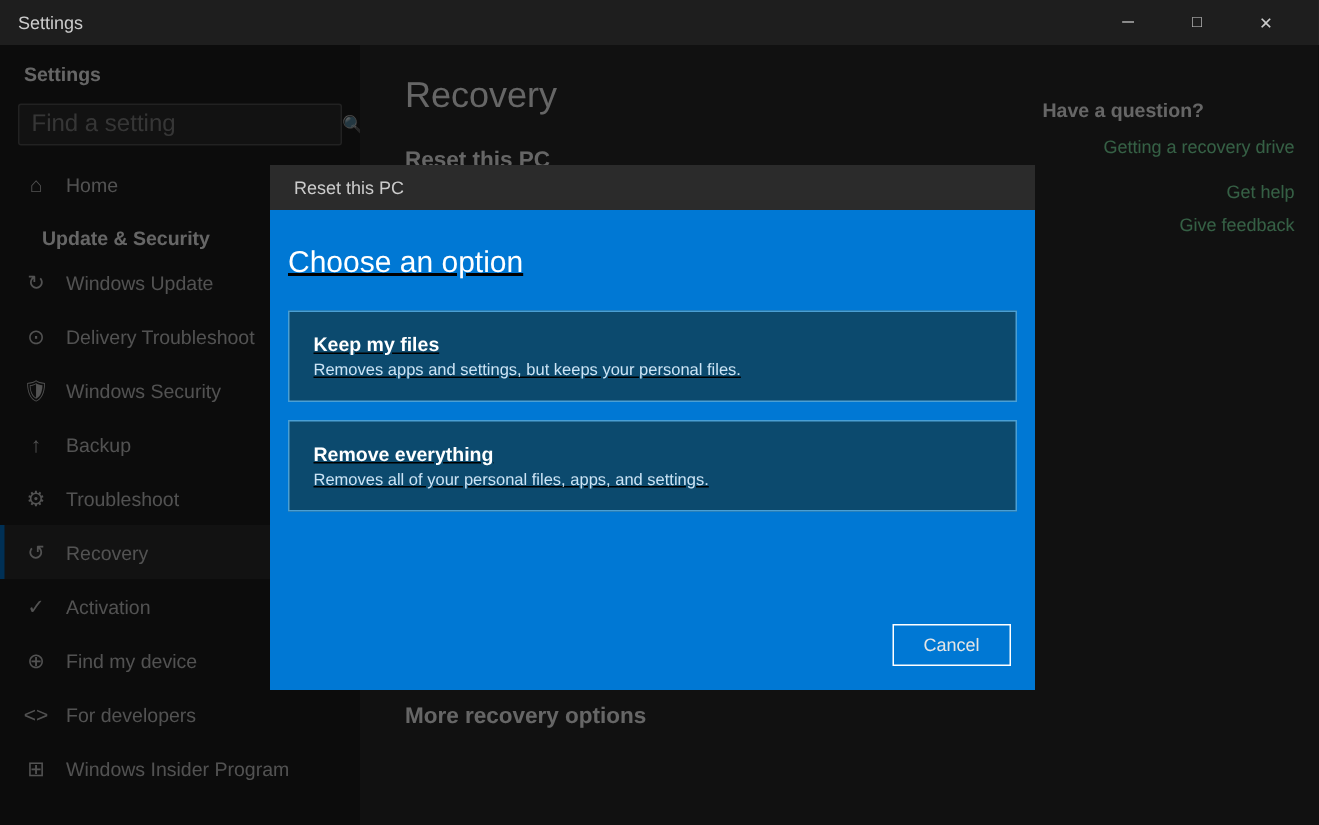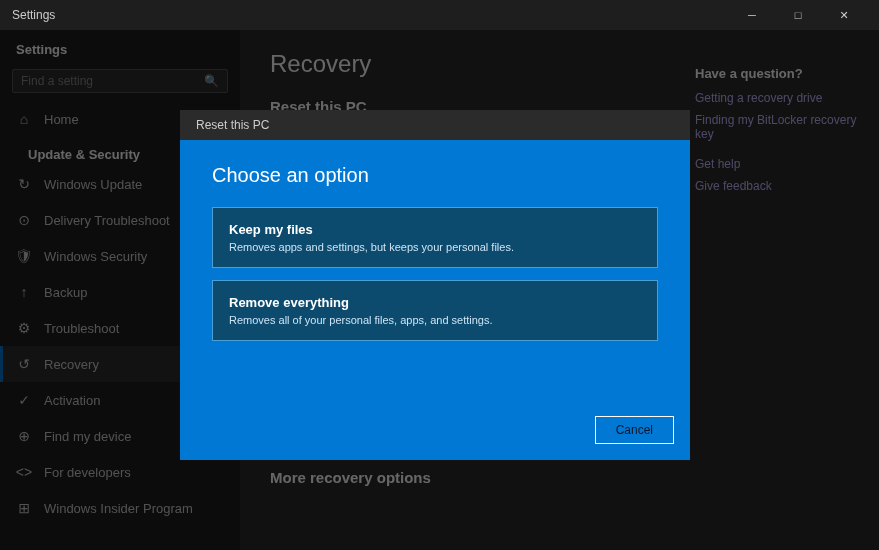--- a/index.html
+++ b/index.html
@@ -71,21 +71,21 @@
       border: 1px solid #555;
       border-radius: 2px;
       display: flex;
       align-items: center;
       padding: 4px 8px;
     }
     .search-box input {
       background: transparent;
       border: none;
       color: #7dd3fc;
-      font-size: 12px;
+      font-size: 16px;
       flex: 1;
       outline: none;
     }
     .search-box input::placeholder { color: #888; }
     .search-icon-svg {
       color: #888;
       font-size: 12px;
     }
 
     .sidebar-section-label {
@@ -147,25 +147,26 @@
       padding: 20px 16px;
     }
     .right-panel-title {
       color: #fff;
       font-size: 13px;
       font-weight: 600;
       margin-bottom: 10px;
     }
     .right-panel a {
       display: block;
-      color: #c4b5fd;
+      color: #86efac;
       font-size: 12px;
       margin-bottom: 8px;
       text-decoration: none;
       cursor: pointer;
+      text-align: right;
     }
     .right-panel-links-section {
       margin-top: 16px;
     }
 
     
     .advanced-desc {
       color: #ccc;
       font-size: 12px;
       margin-bottom: 16px;
@@ -211,24 +212,25 @@
       display: flex;
       flex-direction: column;
     }
     .dialog-header {
       background: #2b2b2b;
       padding: 8px 16px;
       font-size: 12px;
       color: #ccc;
     }
     .dialog-body {
-      padding: 24px 32px;
+      padding: 24px 12px;
       flex: 1;
       display: flex;
       flex-direction: column;
+      text-decoration: underline;
     }
     .dialog-title {
       color: #fff;
       font-size: 20px;
       font-weight: 300;
       margin-bottom: 20px;
     }
     .option-card {
       background: #0c4a6e;
       border: 1px solid #4a9fd4;
@@ -247,21 +249,21 @@
       font-size: 11px;
     }
     .dialog-footer {
       display: flex;
       justify-content: flex-end;
       padding: 12px 16px 16px;
     }
     .cancel-btn {
       background: transparent;
       border: 1px solid #fff;
-      color: #0f172a;
+      color: #e5e5e5;
       padding: 6px 20px;
       font-size: 12px;
       cursor: pointer;
     }
   </style>
 </head>
 <body>
 
 <div class="title-bar">
   <span class="title-bar-text">Settings</span>
@@ -331,21 +333,20 @@
     </div>
   </div>
 
   <div class="main-content">
     <h1 class="page-title">Recovery</h1>
     <h2 class="section-title">Reset this PC</h2>
 
     <div class="right-panel">
       <div class="right-panel-title">Have a question?</div>
       <a>Getting a recovery drive</a>
-      <a>Finding my BitLocker recovery key</a>
       <div class="right-panel-links-section">
         <a>Get help</a>
         <a>Give feedback</a>
       </div>
     </div>
 
     <div style="margin-top: 240px; padding-right: 210px;">
       <p class="advanced-desc">Start up from a device or disc (such as a USB drive or DVD), change your PC's firmware settings, change Windows startup settings, or restore Windows from a system image. This will restart your PC.</p>
       <button class="restart-btn">Restart now</button>
     </div>

